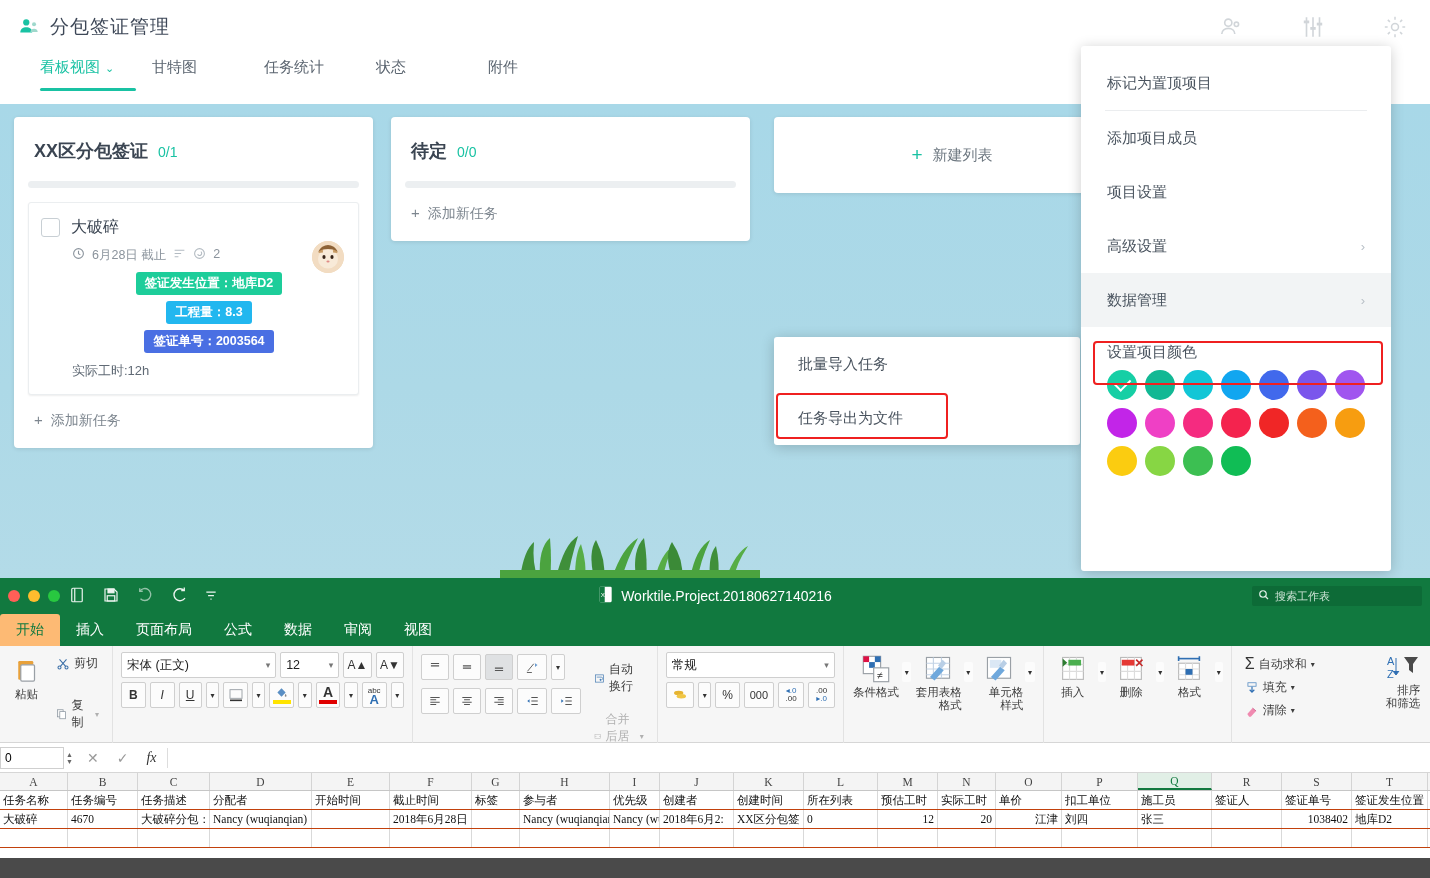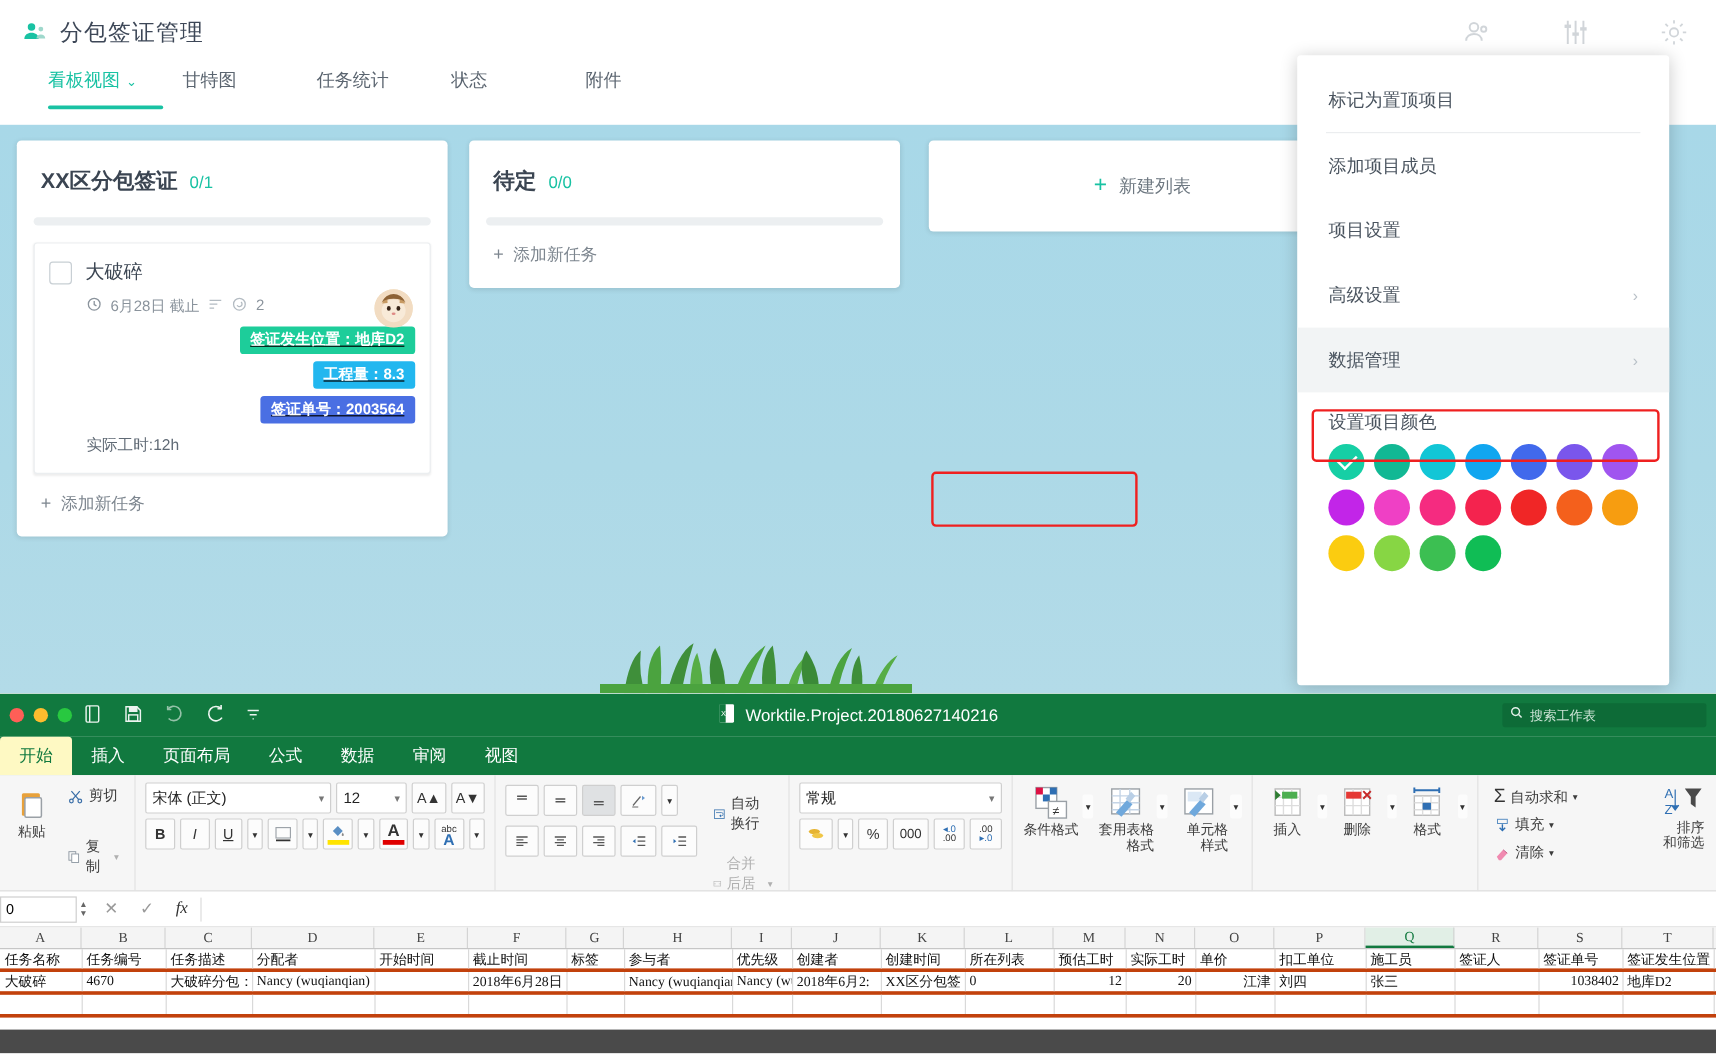--- a/index.html
+++ b/index.html
@@ -40,21 +40,21 @@
   .col-count { font-size:14px; color:#19c2a3; font-weight:normal; }
   .col-divider { margin:18px 14px 0 14px; height:7px; background:#eceff1; border-radius:4px; }
 
   .card { margin:14px 14px 0 14px; background:#fff; border:1px solid #ebeef0; border-radius:3px;
           box-shadow:0 1px 2px rgba(0,0,0,.07); padding:14px 12px 14px 12px; position:relative; }
   .card-top { display:flex; align-items:center; gap:11px; }
   .chkbox { width:19px; height:19px; border:1.6px solid #c8cfd4; border-radius:3px; background:#fff; flex:0 0 auto; }
   .card-title { font-size:16px; color:#3b4552; }
   .card-meta { margin-left:31px; margin-top:9px; display:flex; align-items:flex-start; gap:7px; font-size:12.5px; color:#8a939c; }
   .meta-ic { width:13px; height:13px; display:inline-block; }
-  .tags { margin-left:31px; margin-top:8px; display:flex; flex-direction:column; align-items:flex-end; gap:6px;text-decoration:underline; }
+  .tags { margin-left:31px; margin-top:8px; display:flex; flex-direction:column; align-items:center; gap:6px; }
   .tag { color:#fff; font-size:12.5px; padding:3px 9px; border-radius:3px; white-space:nowrap; font-weight:bold; }
   .worklog { margin-left:31px; margin-top:9px; font-size:13px; color:#606a75; }
   .avatar { position:absolute; right:14px; top:38px; width:32px; height:32px; border-radius:50%;
             background:#f0d9b8; overflow:hidden; }
 
   .addtask { padding:16px 20px 18px 20px; font-size:14px; color:#7d868f; cursor:pointer; }
   .addtask .plus { margin-right:8px; font-size:15px; }
 
   .newlist { position:absolute; display:flex; align-items:center; justify-content:center; gap:10px;
              background:#fff; border-radius:4px; box-shadow:0 1px 4px rgba(0,0,0,.10);
@@ -89,21 +89,21 @@
   .xl-qat .q { opacity:.92; }
   .xl-doc { position:absolute; left:0; top:0; width:1430px; height:36px; display:flex; align-items:center;
             justify-content:center; gap:8px; color:#fff; font-size:14px; }
   .xl-search { position:absolute; right:8px; top:8px; width:170px; height:20px; background:#0d6b37;
                border-radius:2px; display:flex; align-items:center; gap:5px; padding:0 6px; }
   .xl-search .ph { color:#cde4d6; font-size:11px; }
 
   .xl-tabs { position:absolute; left:0; top:36px; width:1430px; height:32px; background:#11793f; display:flex;
              align-items:stretch; }
   .xl-tab { color:#fff; font-size:14px; padding:0 16px; display:flex; align-items:center; cursor:pointer; }
-  .xl-tab.active { background:#fef9c3; color:#11793f; border-radius:3px 3px 0 0; }
+  .xl-tab.active { background:#fdba74; color:#11793f; border-radius:3px 3px 0 0; }
 
   .xl-ribbon { position:absolute; left:0; top:68px; width:1430px; height:97px; background:#f6f6f6;
                border-bottom:1px solid #d6d6d6; display:flex; }
   .rgroup { height:97px; padding:6px 8px 0 8px; border-right:1px solid #e2e2e2; display:flex; flex-direction:column; }
   .rrow { display:flex; align-items:center; gap:4px; margin-bottom:4px; }
   .btn { border:1px solid transparent; background:transparent; font-size:12px; color:#3c3c3c;
          display:flex; align-items:center; gap:4px; padding:2px 4px; border-radius:2px; cursor:pointer; }
   .combo { border:1px solid #cfcfcf; background:#fff; border-radius:2px; height:26px; display:flex;
            align-items:center; justify-content:space-between; padding:0 5px; font-size:12.5px; color:#222; }
   .combo .arw { color:#777; font-size:9px; margin-left:6px; }
@@ -118,21 +118,21 @@
   .namebox { width:64px; height:22px; margin-left:0px; border:1px solid #cfcfcf; background:#fff;
              display:flex; align-items:center; padding:0 4px; font-size:12px; }
   .fx-icons { display:flex; align-items:center; gap:18px; margin-left:14px; color:#9a9a9a; font-size:14px; }
   .fx-sep { width:1px; height:20px; background:#ddd; margin-left:10px; }
 
   .xl-grid { position:absolute; left:0; top:195px; width:1430px; height:70px; background:#fff; }
   .xl-colhdr { display:flex; height:18px; background:#f4f4f4; border-bottom:1px solid #c6c6c6; }
   .xl-colhdr .ch { border-right:1px solid #d4d4d4; font-size:11.5px; color:#444; display:flex;
                    align-items:center; justify-content:center; font-family:"Liberation Serif",serif; }
   .xl-colhdr .ch.sel { background:#e1efe6; color:#11793f; border-bottom:2px solid #11793f; }
-  .xl-row { display:flex; height:19px; border-bottom:3px solid #c2410c;justify-content:center; }
+  .xl-row { display:flex; height:19px; border-bottom:1px solid #c2410c; }
   .xl-row .cell { border-right:1px solid #d9d9d9; font-size:11.5px; color:#111; padding:0 3px;
                   display:flex; align-items:center; white-space:nowrap; overflow:hidden;
                   font-family:"Liberation Serif",serif; }
   .xl-row .cell.num { justify-content:flex-end; }
   .xl-row.hdr .cell { font-weight:normal; }
   .xl-status { position:absolute; left:0; bottom:0; width:1430px; height:20px; background:#4a4a4a; }
 </style>
 </head>
 <body>
 
@@ -270,20 +270,24 @@
       <div class="addtask">
         <span class="plus">+</span><span>添加新任务</span>
       </div>
     </div>
 
     <div class="newlist" style="left:774px; top:13px; width:356px; height:76px;">
       <span class="plus">+</span>
       <span>新建列表</span>
     </div>
 
+    <div class="submenu" style="left:774px; top:233px; width:306px;">
+      <div class="menu-item">批量导入任务</div>
+      <div class="menu-item">任务导出为文件</div>
+    </div>
     <div class="redbox" style="left:776px; top:289px; width:172px; height:46px;"></div>
   </div>
 
   <div class="menu" style="left:1081px; top:46px; width:310px; height:525px;">
     <div style="height:10px"></div>
     <div class="menu-item">
       <span>标记为置顶项目</span>
       <span class="chev"></span>
     </div>
     <div class="menu-sep"></div>

